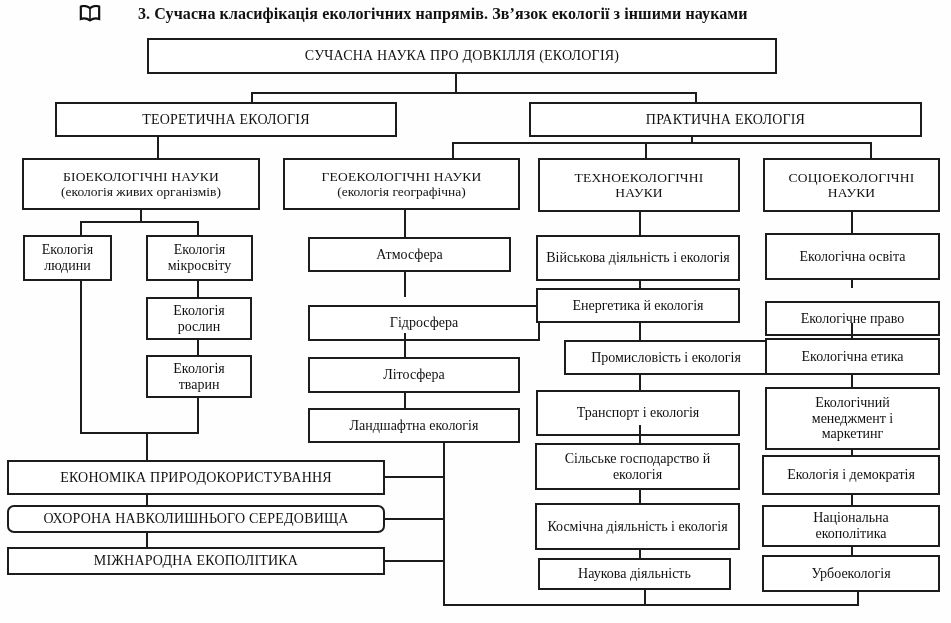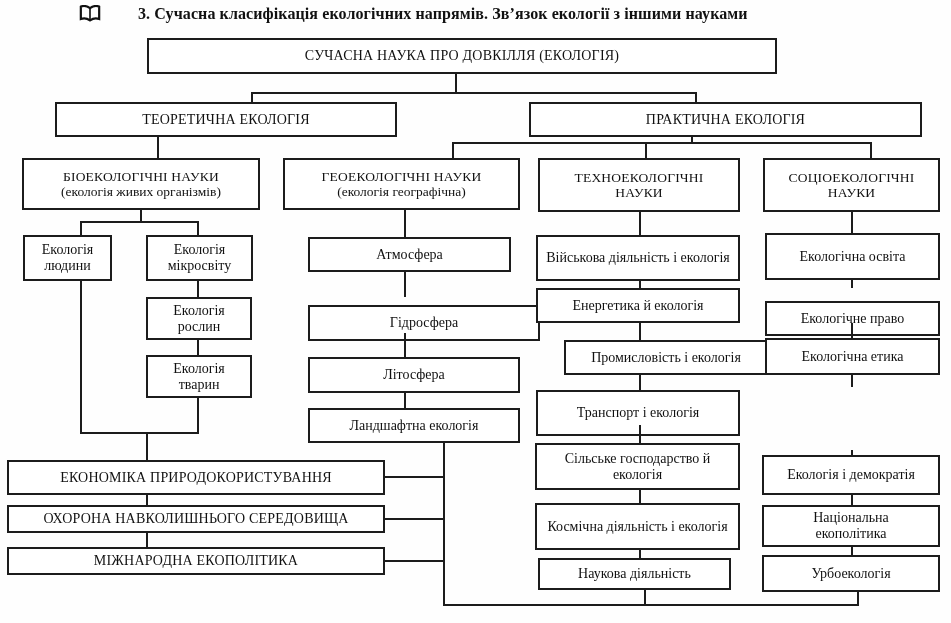--- a/index.html
+++ b/index.html
@@ -64,26 +64,27 @@
   <div class="box" style="left:536px;top:288px;width:204px;height:35px;">Енергетика й екологія</div>
   <div class="box" style="left:564px;top:340px;width:204px;height:35px;">Промисловість і екологія</div>
   <div class="box" style="left:536px;top:390px;width:204px;height:46px;">Транспорт і екологія</div>
   <div class="box" style="left:535px;top:503px;width:205px;height:47px;">Космічна діяльність і екологія</div>
   <div class="box" style="left:535px;top:443px;width:205px;height:47px;">Сільське господарство й екологія</div>
   <div class="box" style="left:538px;top:558px;width:193px;height:32px;">Наукова діяльність</div>
 
   <div class="box" style="left:765px;top:233px;width:175px;height:47px;">Екологічна освіта</div>
   <div class="box" style="left:765px;top:288px;width:175px;height:35px;margin-top:13px;">Екологічне право</div>
   <div class="box" style="left:765px;top:338px;width:175px;height:37px;">Екологічна етика</div>
+  <div class="box" style="left:765px;top:387px;width:175px;height:63px;padding:1px 26px;">Екологічний менеджмент і маркетинг</div>
   <div class="box" style="left:762px;top:455px;width:178px;height:40px;">Екологія і демократія</div>
   <div class="box" style="left:762px;top:505px;width:178px;height:42px;padding:1px 49px;">Національна екополітика</div>
   <div class="box" style="left:762px;top:555px;width:178px;height:37px;">Урбоекологія</div>
 
   <div class="box caps" style="left:7px;top:460px;width:378px;height:35px;">ЕКОНОМІКА ПРИРОДОКОРИСТУВАННЯ</div>
-  <div class="box caps" style="left:7px;top:505px;width:378px;height:28px;">ОХОРОНА НАВКОЛИШНЬОГО СЕРЕДОВИЩА</div>
+  <div class="box caps" style="left:7px;top:505px;width:378px;height:28px;border-radius:7px;">ОХОРОНА НАВКОЛИШНЬОГО СЕРЕДОВИЩА</div>
   <div class="box caps" style="left:7px;top:547px;width:378px;height:28px;">МІЖНАРОДНА ЕКОПОЛІТИКА</div>
 
   <div class="ln" style="left:455px;top:74px;width:2px;height:19px;"></div>
   <div class="ln" style="left:251px;top:92px;width:446px;height:2px;"></div>
   <div class="ln" style="left:251px;top:92px;width:2px;height:10px;"></div>
   <div class="ln" style="left:695px;top:92px;width:2px;height:10px;"></div>
 
   <div class="ln" style="left:157px;top:137px;width:2px;height:21px;"></div>
   <div class="ln" style="left:691px;top:137px;width:2px;height:7px;"></div>
   <div class="ln" style="left:452px;top:142px;width:420px;height:2px;"></div>

